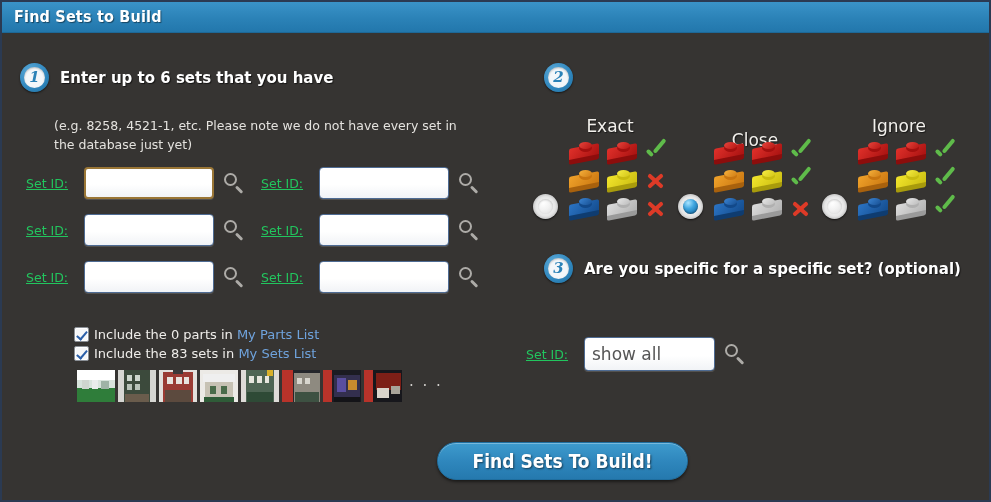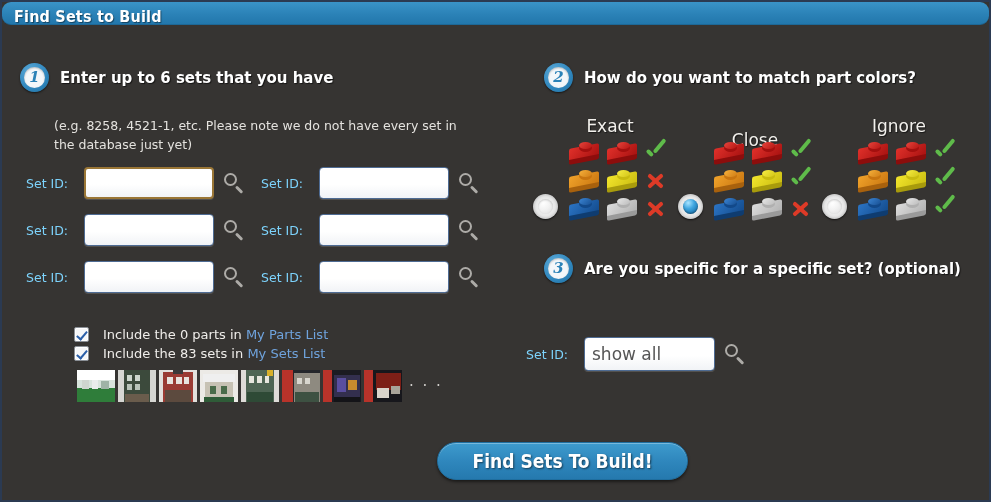--- a/index.html
+++ b/index.html
@@ -6,25 +6,24 @@
   body{
     width:991px;height:502px;overflow:hidden;
     font-family:"DejaVu Sans","Liberation Sans",sans-serif;
   }
   .window{
     position:relative;width:991px;height:502px;box-sizing:border-box;
     border:2px solid #2b3a52;background:#363432;overflow:hidden;
   }
   
   .titlebar{
-    position:absolute;left:0;top:0;width:100%;height:23px;
+    position:absolute;left:0;top:0;width:100%;height:31px;
     background:linear-gradient(to bottom,#3a93c8 0%,#2b82b7 55%,#2277ac 100%);
     border-bottom:1px solid #1d6897;
     box-sizing:border-box;
-    border-radius:9px;
   }
   .titlebar .ttl{
     position:absolute;left:12px;top:5px;
     font-size:16px;font-weight:bold;color:#ffffff;
     letter-spacing:.2px;
     text-shadow:1px 1px 1px rgba(0,0,0,.45);
     font-family:"DejaVu Sans Condensed","Liberation Sans Narrow","Liberation Sans",sans-serif;
   }
   
   .pane-left{position:absolute;left:0;top:31px;width:500px;height:471px;}
@@ -52,21 +51,21 @@
   .step-title{
     margin-left:11px;font-size:15px;font-weight:bold;color:#ffffff;
     white-space:nowrap;text-shadow:1px 1px 1px rgba(0,0,0,.6);
   }
   
   .hint{
     position:absolute;color:#e4e2de;font-size:12.5px;line-height:19px;
     font-family:"DejaVu Sans","Liberation Sans",sans-serif;
   }
   .lbl{
-    color:#7dd3fc;font-size:12.5px;white-space:nowrap;
+    color:#22c55e;font-size:12.5px;white-space:nowrap;text-decoration:underline;
   }
   
   .field-row{position:absolute;display:flex;align-items:center;}
   .field-row .lbl{width:58px;text-align:left;}
   .tb{
     width:130px;height:32px;box-sizing:border-box;
     background:linear-gradient(to bottom,#ffffff 0%,#ffffff 55%,#f1f3f6 100%);
     border:1px solid #4e6b93;border-radius:4px;
     box-shadow:0 1px 0 rgba(255,255,255,.15);
     font-size:15px;color:#444;padding:12px 7px;
@@ -92,21 +91,21 @@
   .cbrow{position:absolute;display:flex;align-items:center;}
   .cb{
     width:15px;height:15px;flex:0 0 15px;box-sizing:border-box;
     background:#f6f7f9;border:1px solid #8a8f96;border-radius:2px;
     position:relative;box-shadow:inset 0 0 0 1px #fff;
   }
   .cb::after{
     content:"";position:absolute;left:4px;top:1px;width:4px;height:9px;
     border:solid #2a5ea8;border-width:0 2.2px 2.2px 0;transform:rotate(40deg);
   }
-  .cbtxt{margin-left:14px;font-size:13px;color:#efedea;white-space:nowrap;text-align:right;}
+  .cbtxt{margin-left:5px;font-size:13px;color:#efedea;white-space:nowrap;text-align:right;}
   .link{color:#6fa3dd;}
   
   .thumbs{position:absolute;display:flex;align-items:flex-start;}
   .thumb{
     width:38px;height:32px;margin-right:3px;position:relative;overflow:hidden;
     background:#ffffff;flex:0 0 38px;
   }
   .thumb i{position:absolute;display:block;}
   .dots{color:#cfcdc9;font-size:15px;margin-left:4px;letter-spacing:2px;align-self:center;}
   
@@ -326,21 +325,20 @@
     </div>
 
   </div>
 
   <div class="pane-right">
 
     <div class="step" style="left:42px;top:30px;">
       <div class="badge">
         <span>2</span>
       </div>
-      <div class="step-title">How do you want to match part colors?</div>
     </div>
 
     <div class="colhead" style="left:48px;top:83px;width:120px;">Exact</div>
     <div class="colhead" style="left:193px;top:97px;width:120px;">Close</div>
     <div class="colhead" style="left:337px;top:83px;width:120px;">Ignore</div>
 
     <div class="matrix" style="left:63px;top:106px;">
       <div class="brickrow">
         <span class="brick">
             <i class="top" style="background:linear-gradient(135deg,#e0302a,#a4100f);"></i>

